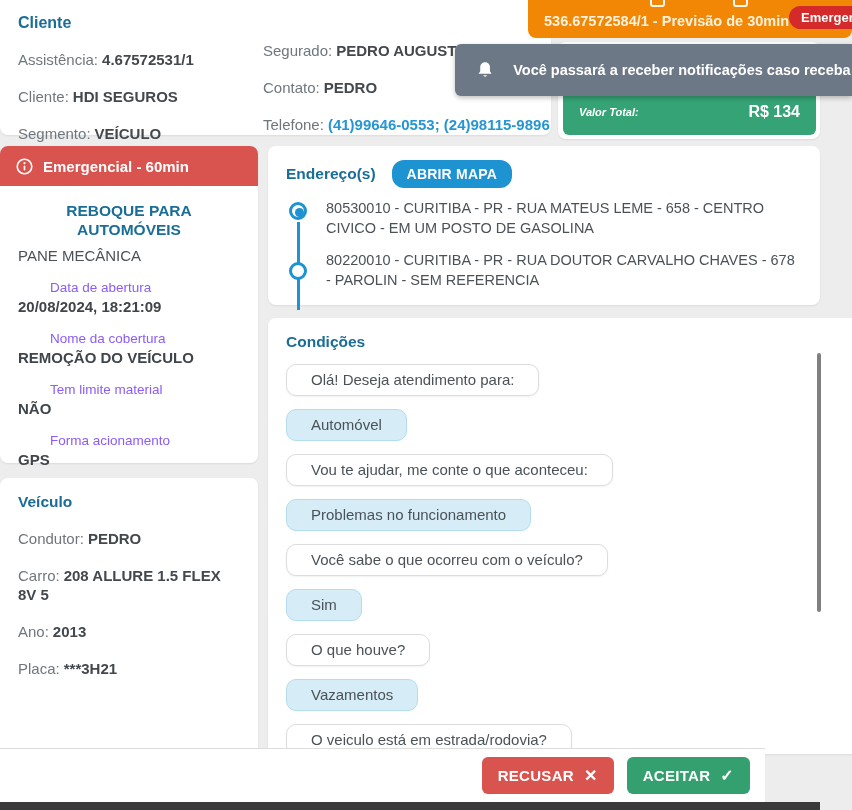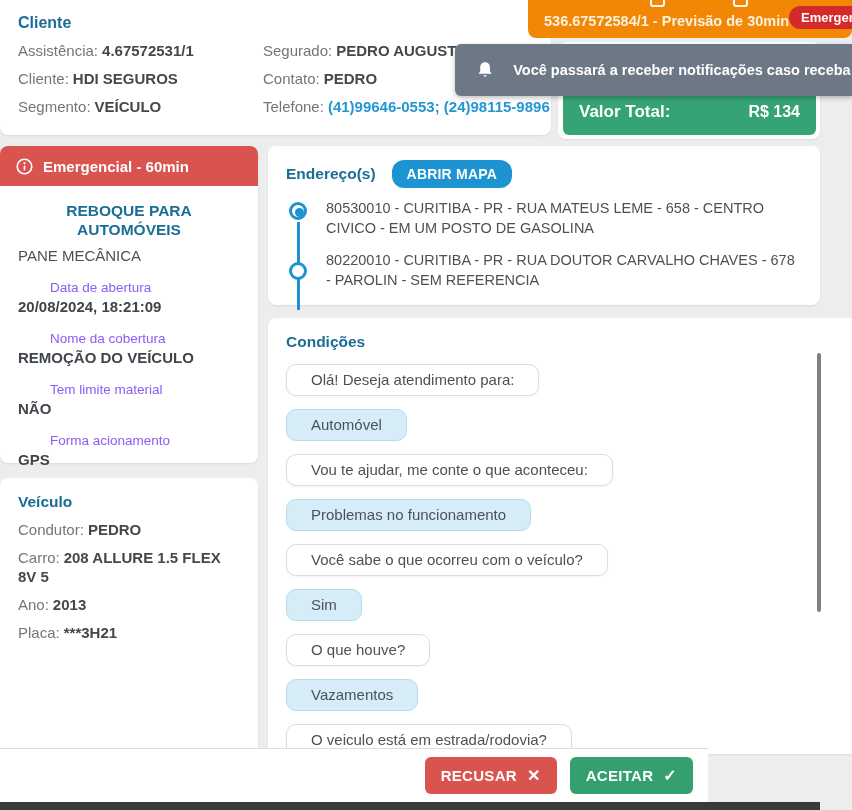--- a/index.html
+++ b/index.html
@@ -7,21 +7,21 @@
   body { font-family:"Liberation Sans", sans-serif; }
   #screen {
     position:relative; width:852px; height:810px; overflow:hidden;
     background:#ededed; font-size:15px; color:#43484d;
   }
   .card { position:absolute; background:#fff; border-radius:8px; box-shadow:0 1px 2px rgba(0,0,0,.08); }
 
   
   #client-card { left:0; top:0; width:551px; height:135px; border-radius:0 0 8px 8px; padding:14px 18px; }
   .section-title { color:#1a6d96; font-weight:bold; font-size:16px; }
-  .kv-row { margin-top:9px; font-size:15px; line-height:19px; white-space:nowrap; }
+  .kv-row { margin-top:18px; font-size:15px; line-height:19px; white-space:nowrap; }
   .kv-label { color:#6f777d; }
   .kv-value { color:#43484d; font-weight:600; margin-left:4px; }
   #client-col2 { position:absolute; left:263px; top:41px; }
   #client-col2 .kv-row:first-child { margin-top:0; }
   .link-value { color:#2596d1 !important; font-weight:600; cursor:pointer; }
 
   
   #alert-banner {
     position:absolute; left:528px; top:-18px; width:324px; height:56px;
     background:#f28705; border-radius:8px; z-index:30;
@@ -36,21 +36,21 @@
   }
 
   
   #total-card { left:558px; top:42px; width:262px; height:97px; z-index:10; }
   #total-box {
     position:absolute; left:563px; top:88px; width:253px; height:47px;
     background:#35a375; border-radius:6px; z-index:11;
     display:flex; align-items:center; justify-content:space-between;
     padding:0 16px; color:#fff;
   }
-  #total-label { font-size:17px; font-weight:600; }
+  #total-label { font-size:11px; font-weight:600;font-style:italic; }
   #total-value { font-size:16px; font-weight:bold; }
 
   
   #toast {
     position:absolute; left:455px; top:44px; width:397px; height:52px;
     background:#6d7886; border-radius:6px 0 0 6px; z-index:40;
     display:flex; align-items:center; padding:0 0 0 22px;
     color:#fff; font-size:14.5px; font-weight:600; box-shadow:0 2px 5px rgba(0,0,0,.25);
   }
   #toast-msg { margin-left:20px; white-space:nowrap; overflow:hidden; }
@@ -107,21 +107,21 @@
   .bubble.q { background:#fff; border:1px solid #ddd; box-shadow:0 1px 2px rgba(0,0,0,.06); }
   .bubble.a { background:#d6edf8; border:1px solid #b3dcee; }
   #conditions-card .bubble:first-of-type { margin-top:10px; }
   #chat-scrollbar {
     position:absolute; left:817px; top:353px; width:4px; height:259px;
     background:#808080; border-radius:2px; z-index:15;
   }
 
   
   #footer {
-    position:absolute; left:0; top:748px; width:708px; height:54px;
+    position:absolute; left:0; top:748px; width:765px; height:54px;
     background:#fff; border-top:1px solid #ddd; z-index:20;
     display:flex; align-items:center; justify-content:flex-end; padding-right:15px; gap:13px;
   }
   .footer-btn {
     border:none; cursor:pointer; color:#fff; font-family:inherit;
     font-weight:bold; font-size:15px; letter-spacing:.3px;
     padding:9px 16px; border-radius:6px; display:flex; align-items:center; gap:10px;
   }
   #reject-btn { background:#d9534f; }
   #accept-btn { background:#35a06f; }

